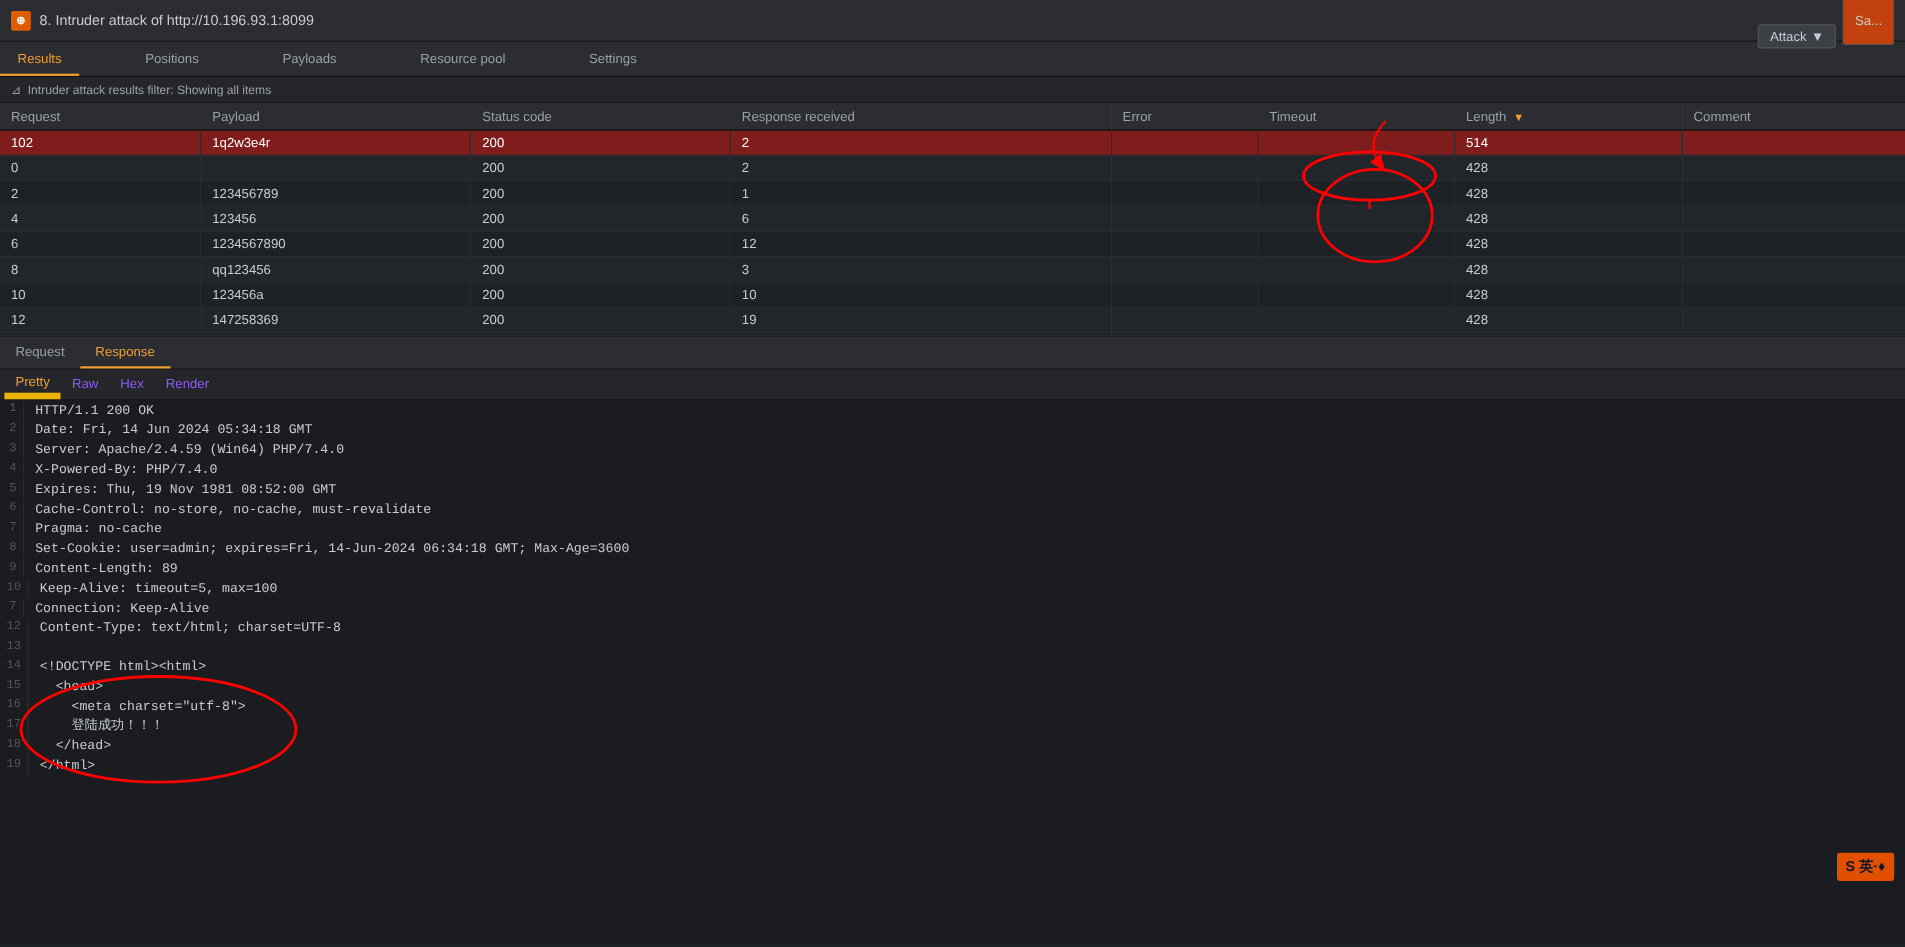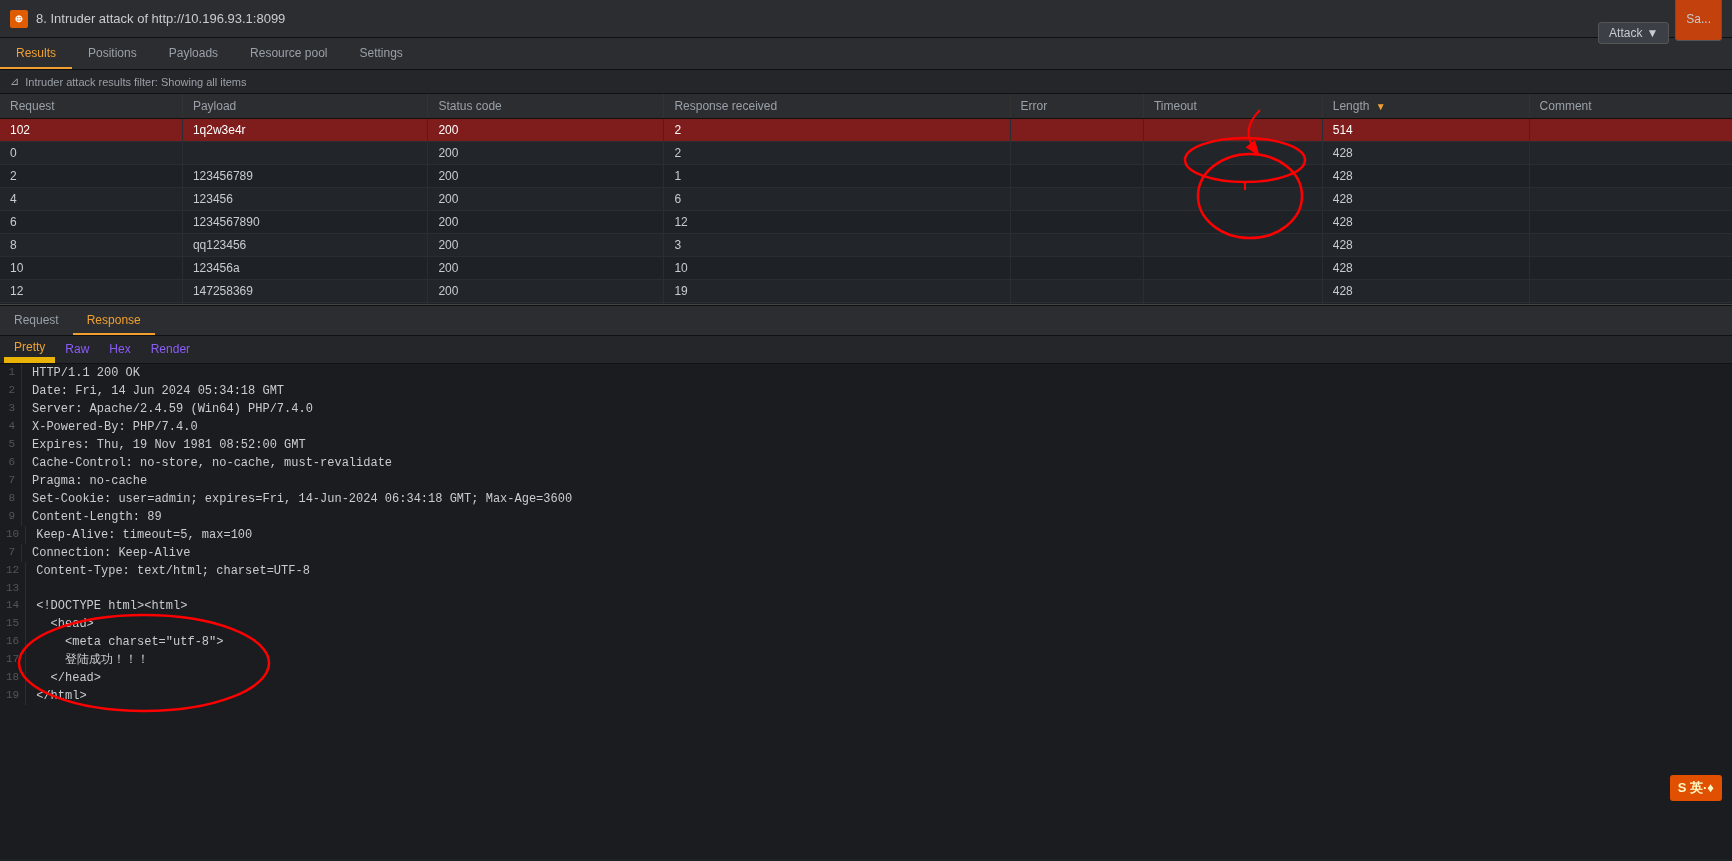--- a/index.html
+++ b/index.html
@@ -64,20 +64,21 @@
       border-radius: 3px;
     }
 
     
     .tabs {
       background: #2b2d31;
       display: flex;
       border-bottom: 1px solid #111;
       height: 32px;
       align-items: flex-end;
+      gap: 44px;
     }
     .tab {
       padding: 6px 16px;
       cursor: pointer;
       color: #9aa0a8;
       font-size: 12px;
       border-bottom: 2px solid transparent;
       height: 100%;
       display: flex; align-items: center;
     }
@@ -245,21 +246,21 @@
     ::-webkit-scrollbar-thumb { background: #444; border-radius: 3px; }
 
     .container { position: relative; }
 
     
     .watermark {
       position: fixed;
       bottom: 60px;
       right: 10px;
       background: #e05000;
-      color: #fef9c3;
+      color: #0f172a;
       padding: 4px 8px;
       font-size: 13px;
       font-weight: bold;
       border-radius: 3px;
       z-index: 100;
     }
   </style>
 </head>
 <body>
 

